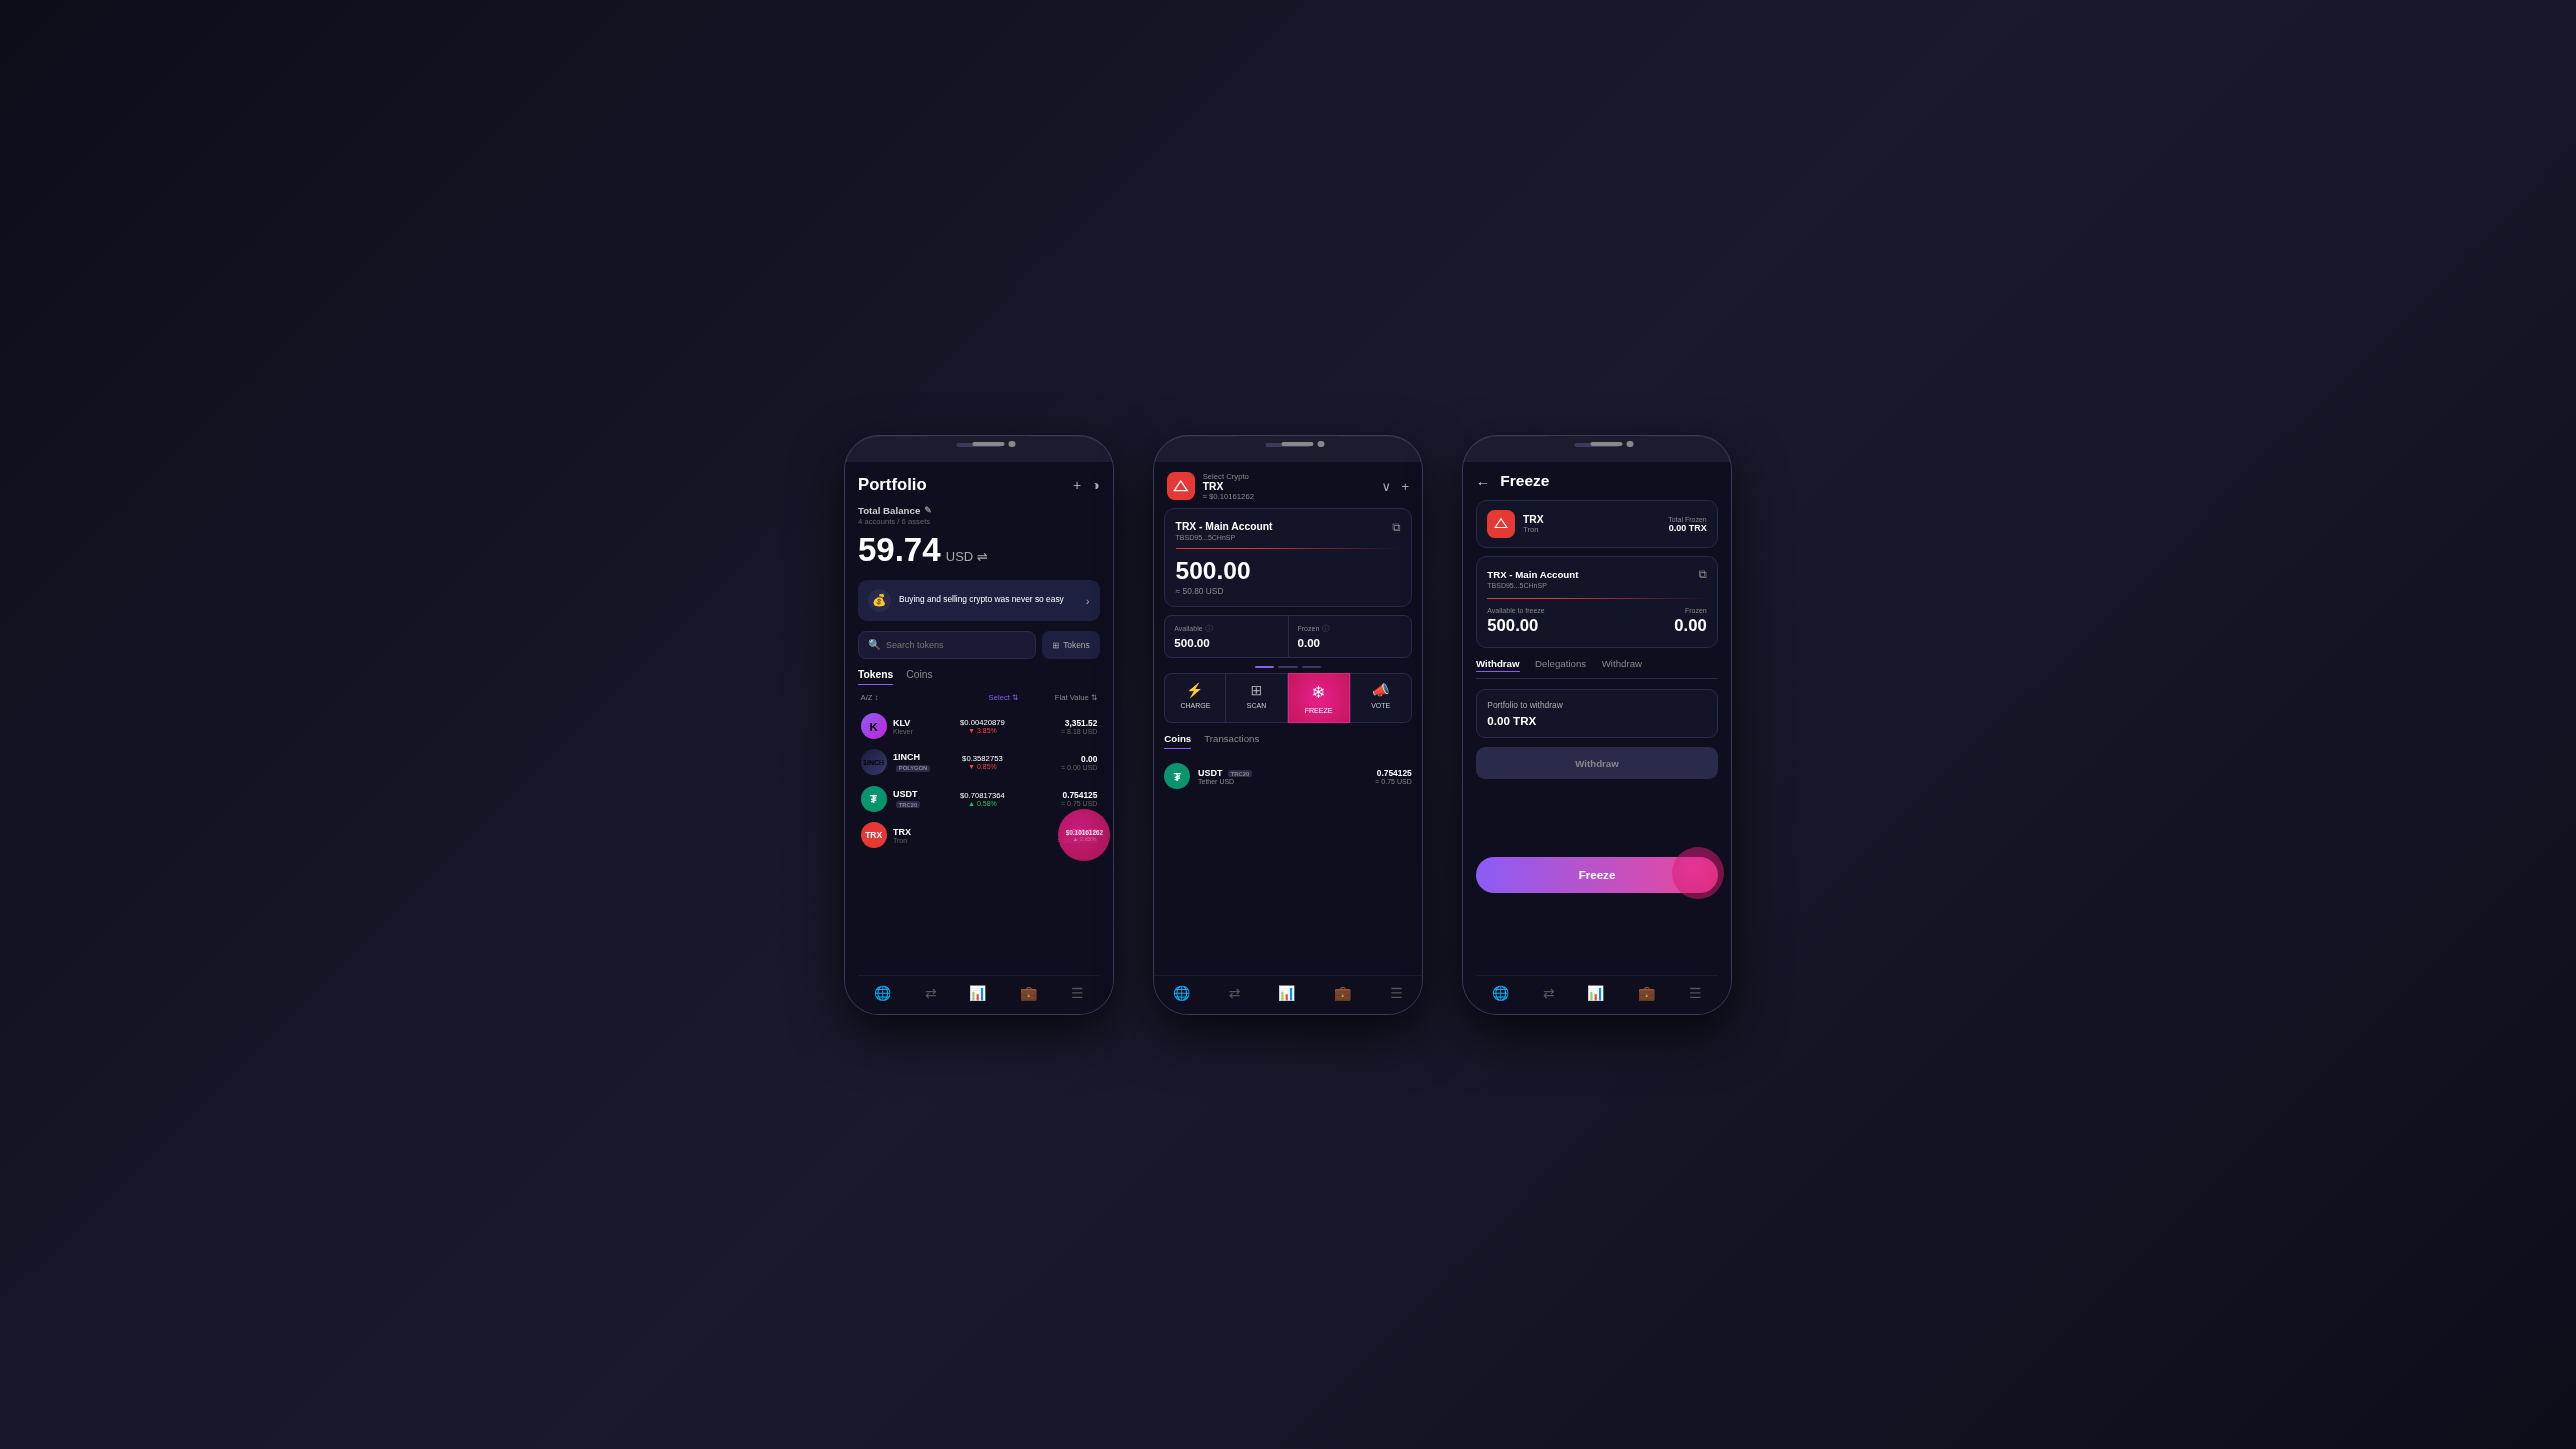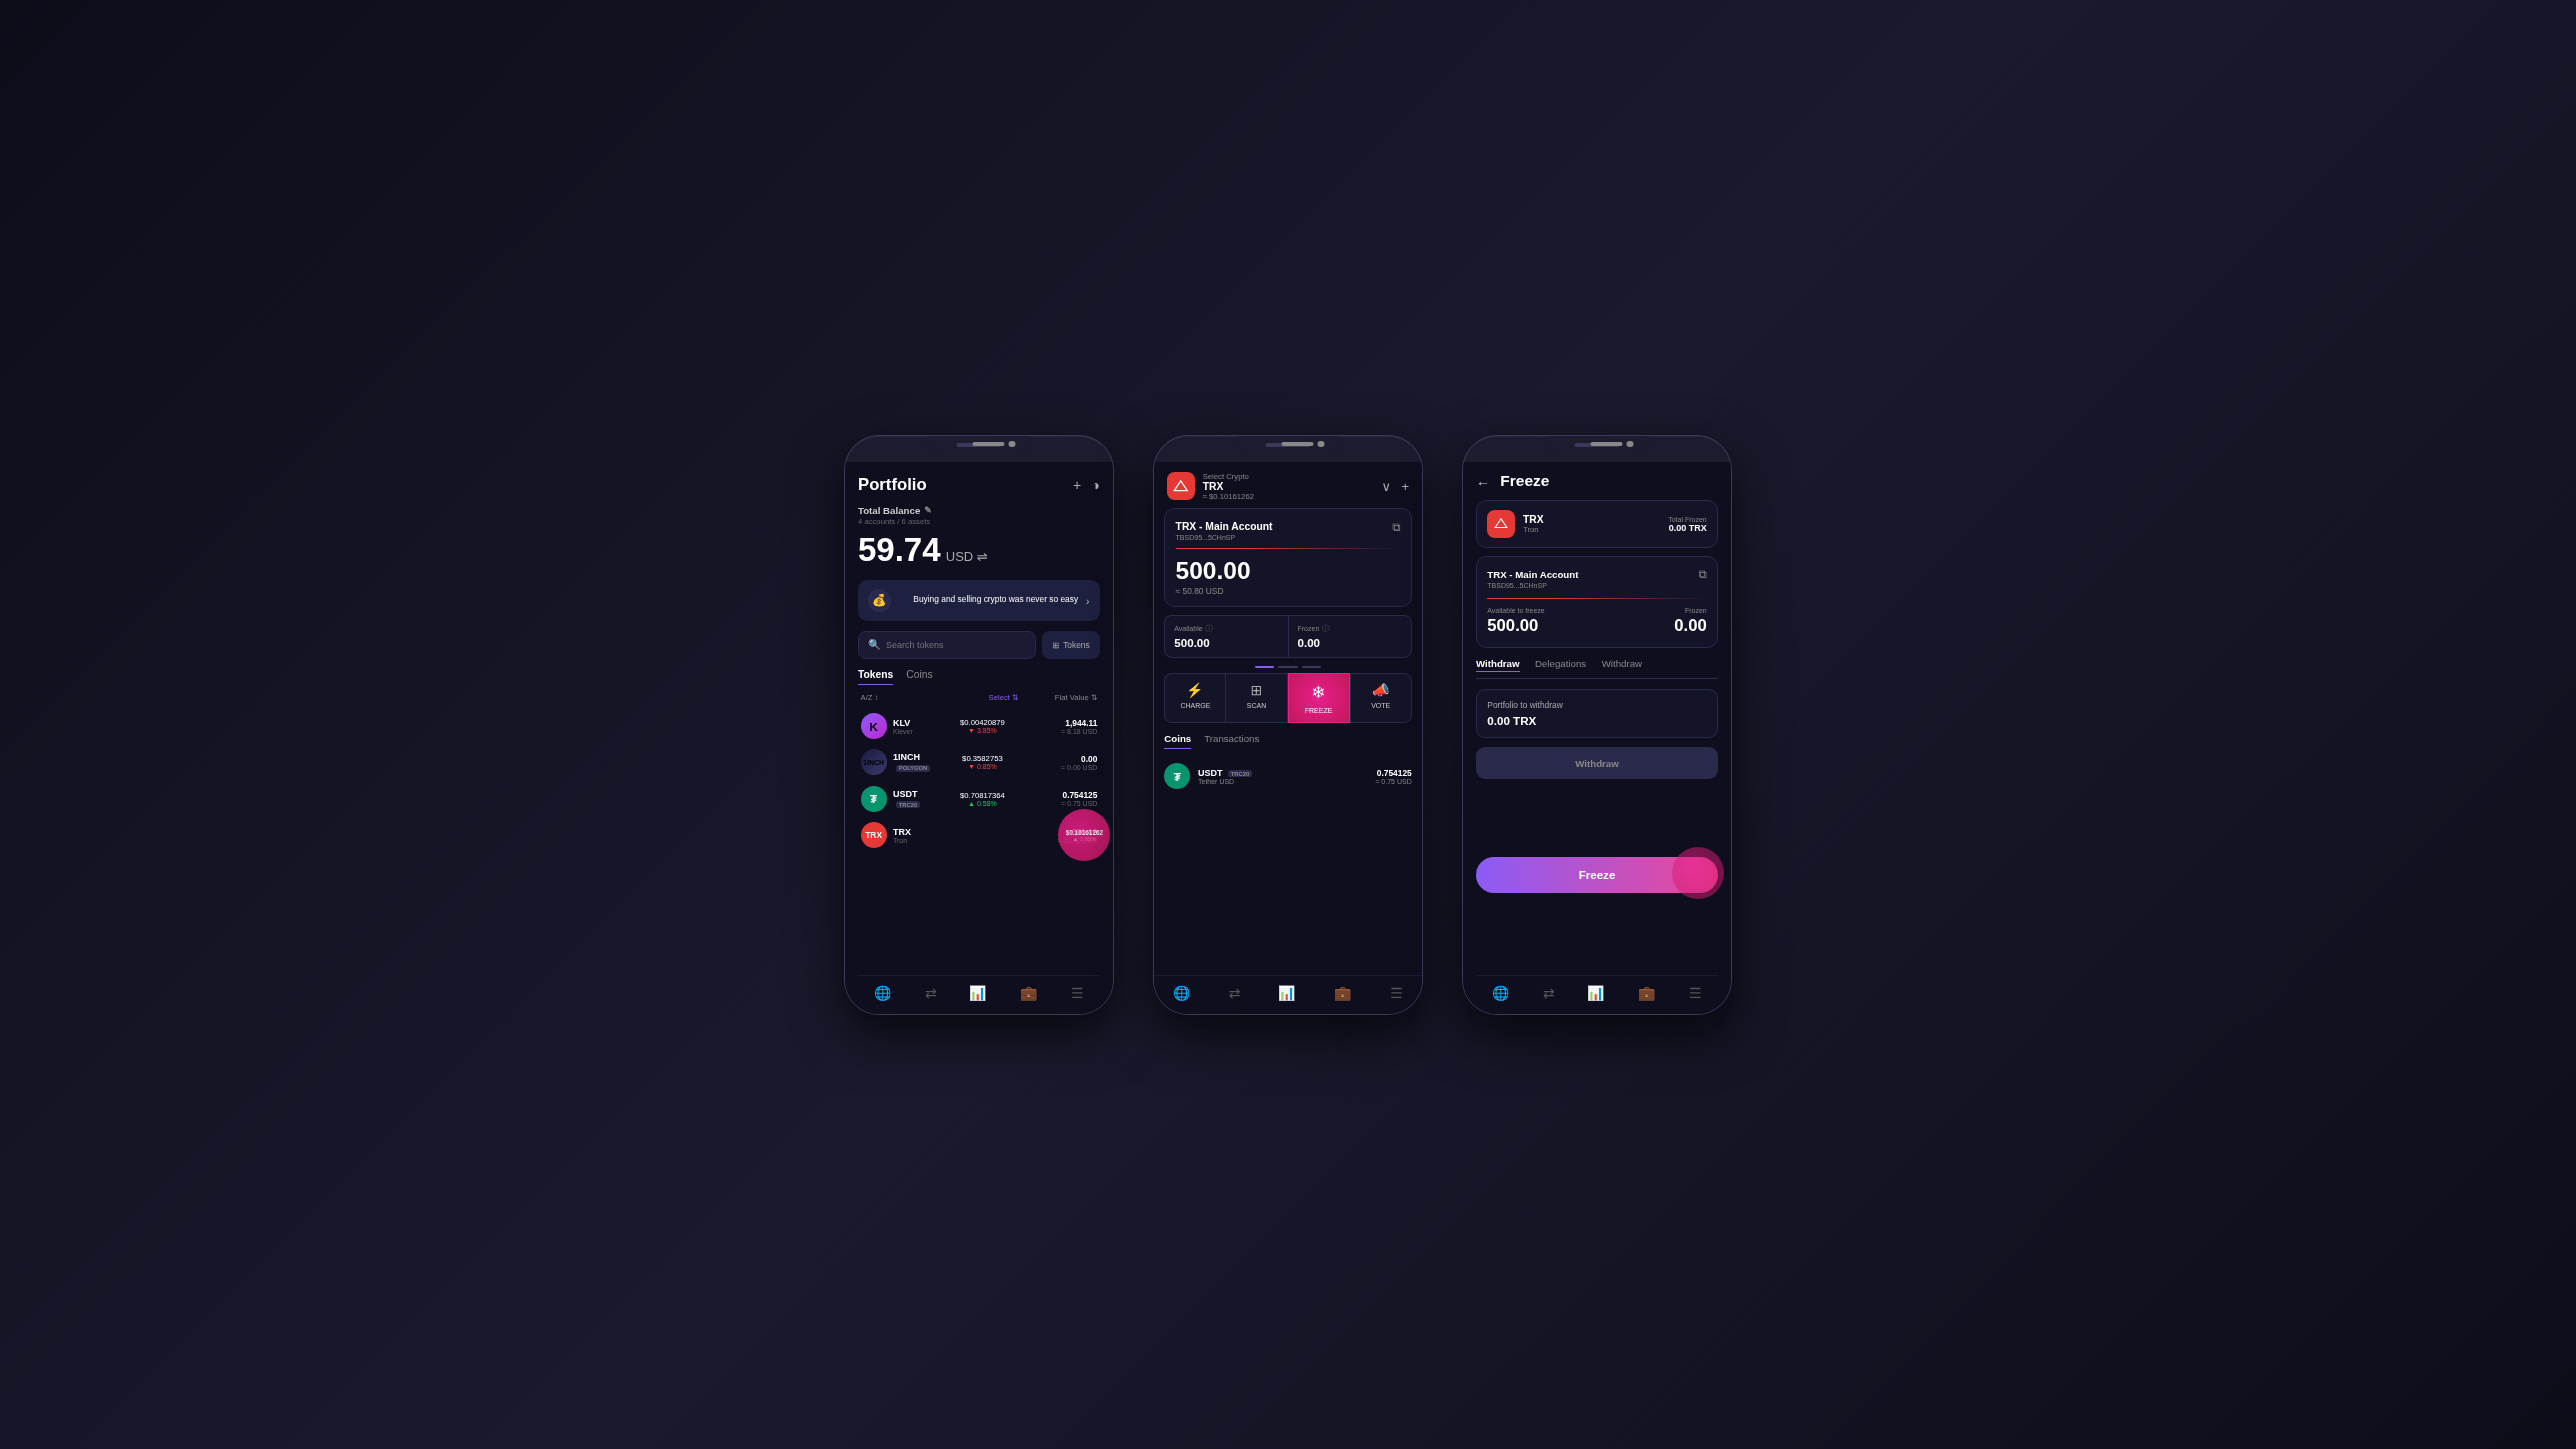--- a/index.html
+++ b/index.html
@@ -167,21 +167,20 @@
       align-items: center;
       justify-content: center;
       font-size: 11.6px;
       flex-shrink: 0;
     }
     .promo-text {
       color: #fff;
       font-size: 8.4px;
       flex: 1;
       line-height: 1.4;
-      text-align: right;
     }
     .promo-arrow {
       color: #aaa;
       font-size: 11.6px;
     }
     .search-row {
       display: flex;
       gap: 6.4px;
       margin-bottom: 10.3px;
     }
@@ -642,21 +641,21 @@
           <div class="token-icon klv-logo">K</div>
           <div class="token-info">
             <div class="token-name">KLV</div>
             <div class="token-sub">Klever</div>
           </div>
           <div class="token-price-col">
             <div class="token-price-val">$0.00420879</div>
             <div class="token-change down">▼ 3.85%</div>
           </div>
           <div class="token-value-col">
-            <div class="token-value-main">1,944.11</div>
+            <div class="token-value-main">3,351.52</div>
             <div class="token-value-usd">= 8.18 USD</div>
           </div>
         </div>
         <div class="token-row">
           <div class="token-icon oneinch-logo" style="font-size:7px;">1INCH</div>
           <div class="token-info">
             <div class="token-name">1INCH <span class="token-tag">POLYGON</span></div>
             <div class="token-sub"></div>
           </div>
           <div class="token-price-col">

